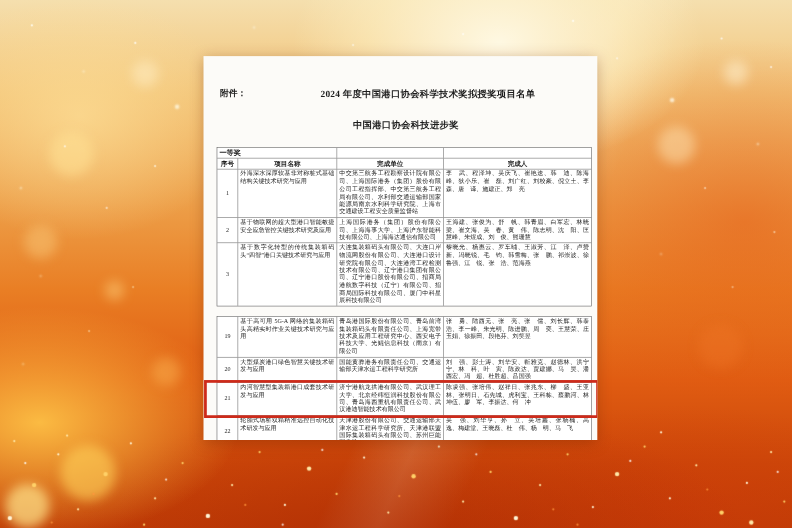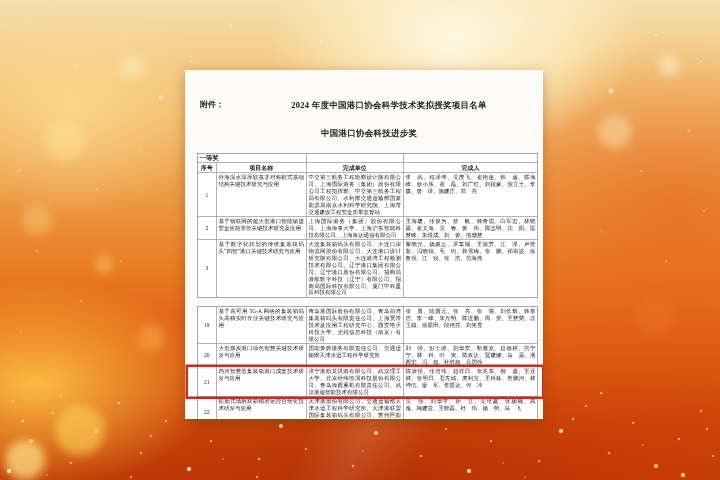--- a/index.html
+++ b/index.html
@@ -56,21 +56,21 @@
     22px 420px 1px 0 rgba(255,255,255,.9), 84px 448px 1px 0 rgba(255,150,60,.9),
     150px 435px 1px 0 rgba(255,255,255,.8), 222px 458px 1px 0 rgba(255,150,60,.8),
     292px 408px 1px 0 rgba(255,255,255,.85), 362px 450px 1px 0 rgba(255,150,60,.8),
     432px 412px 1px 0 rgba(255,255,255,.8), 502px 462px 1px 0 rgba(255,150,60,.8),
     572px 418px 1px 0 rgba(255,255,255,.85), 642px 444px 1px 0 rgba(255,150,60,.8),
     706px 428px 1px 0 rgba(255,255,255,.8), 46px 474px 1px 0 rgba(255,150,60,.8),
     256px 476px 1px 0 rgba(255,255,255,.8), 524px 476px 1px 0 rgba(255,150,60,.8);}
 
   
   .page{
-    position:absolute;left:185px;top:70px;width:358px;height:349px;
+    position:absolute;left:185px;top:51px;width:358px;height:349px;
     background:#fcfbf8;box-shadow:0 3px 12px rgba(110,35,0,.35);
     overflow:hidden;
   }
   .page-inner{
     position:absolute;left:0;top:0;width:716px;height:698px;
     transform:scale(.5);transform-origin:0 0;color:#1c1c1c;
   }
   .attach{position:absolute;left:30px;top:58px;font-size:16px;font-weight:bold;}
   .title{position:absolute;left:408px;top:58px;transform:translateX(-50%);
          font-size:17px;font-weight:bold;white-space:nowrap;letter-spacing:.5px;}

